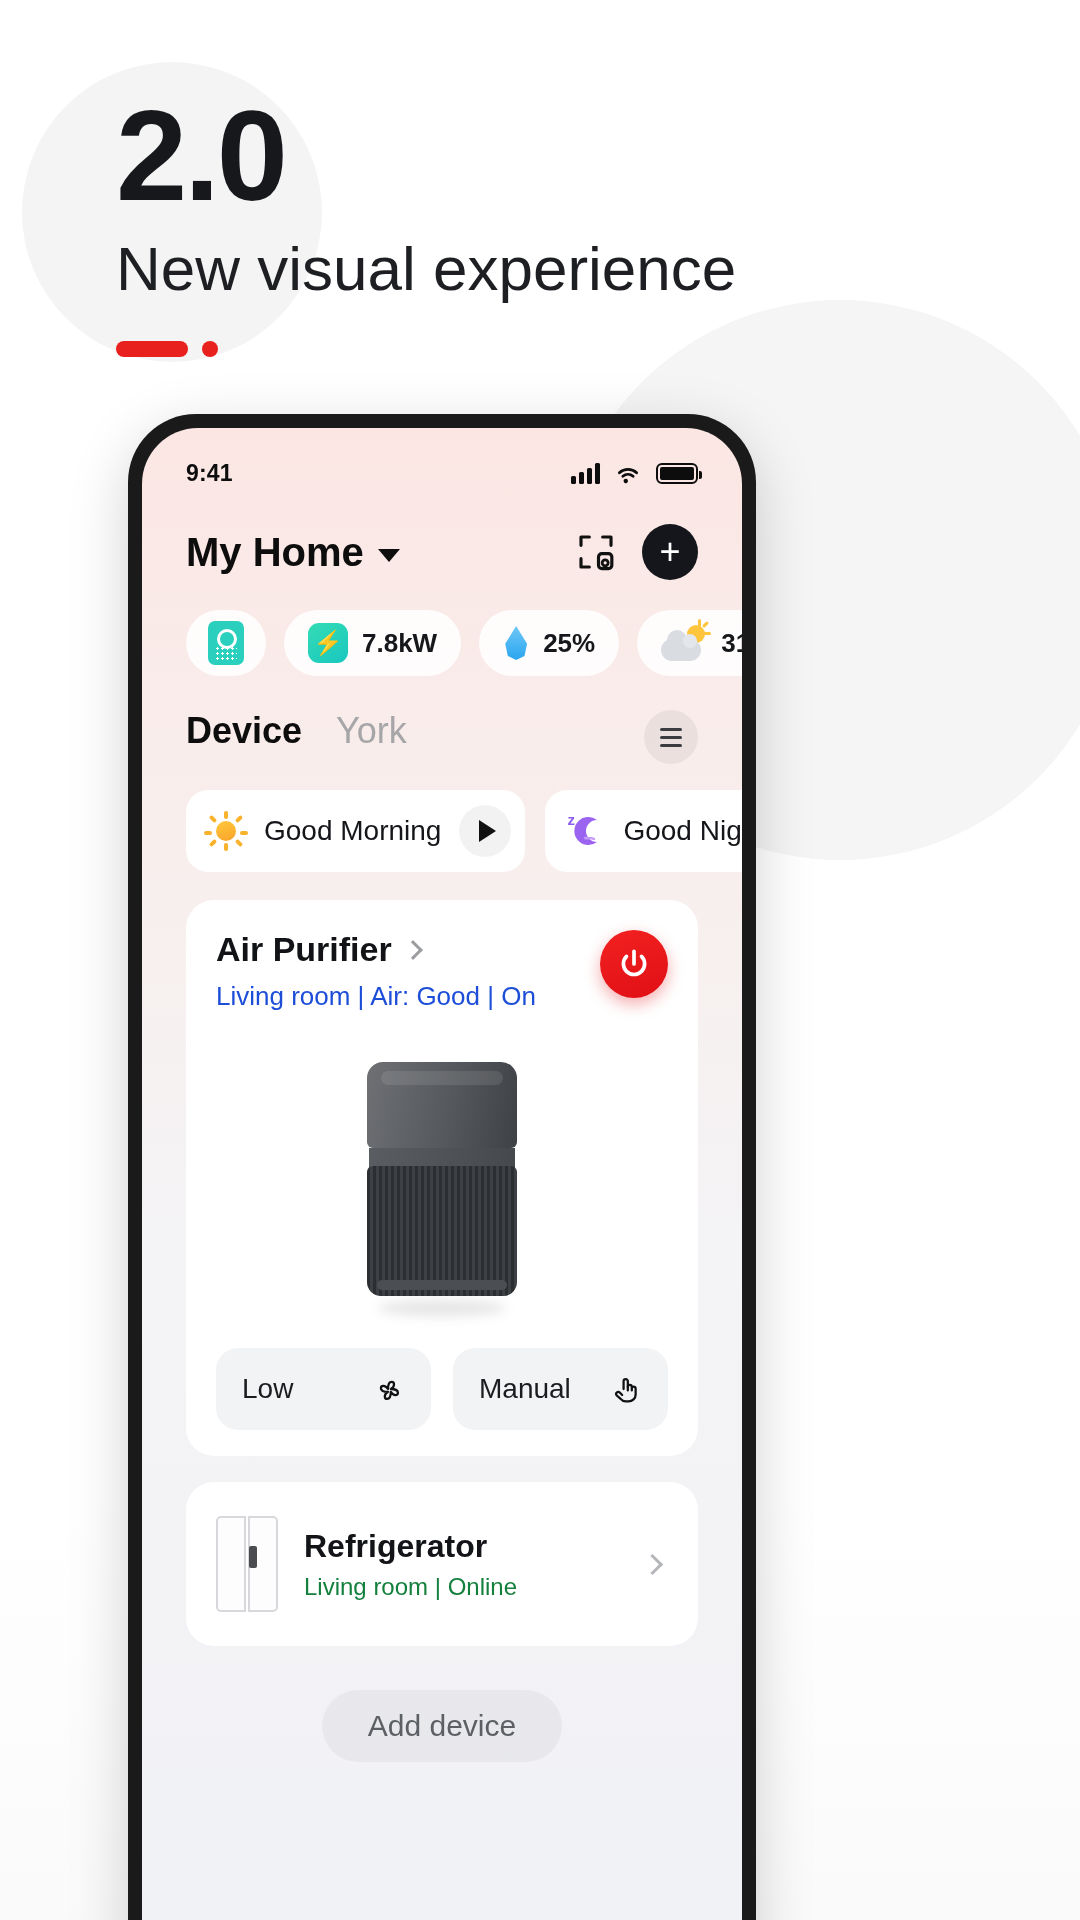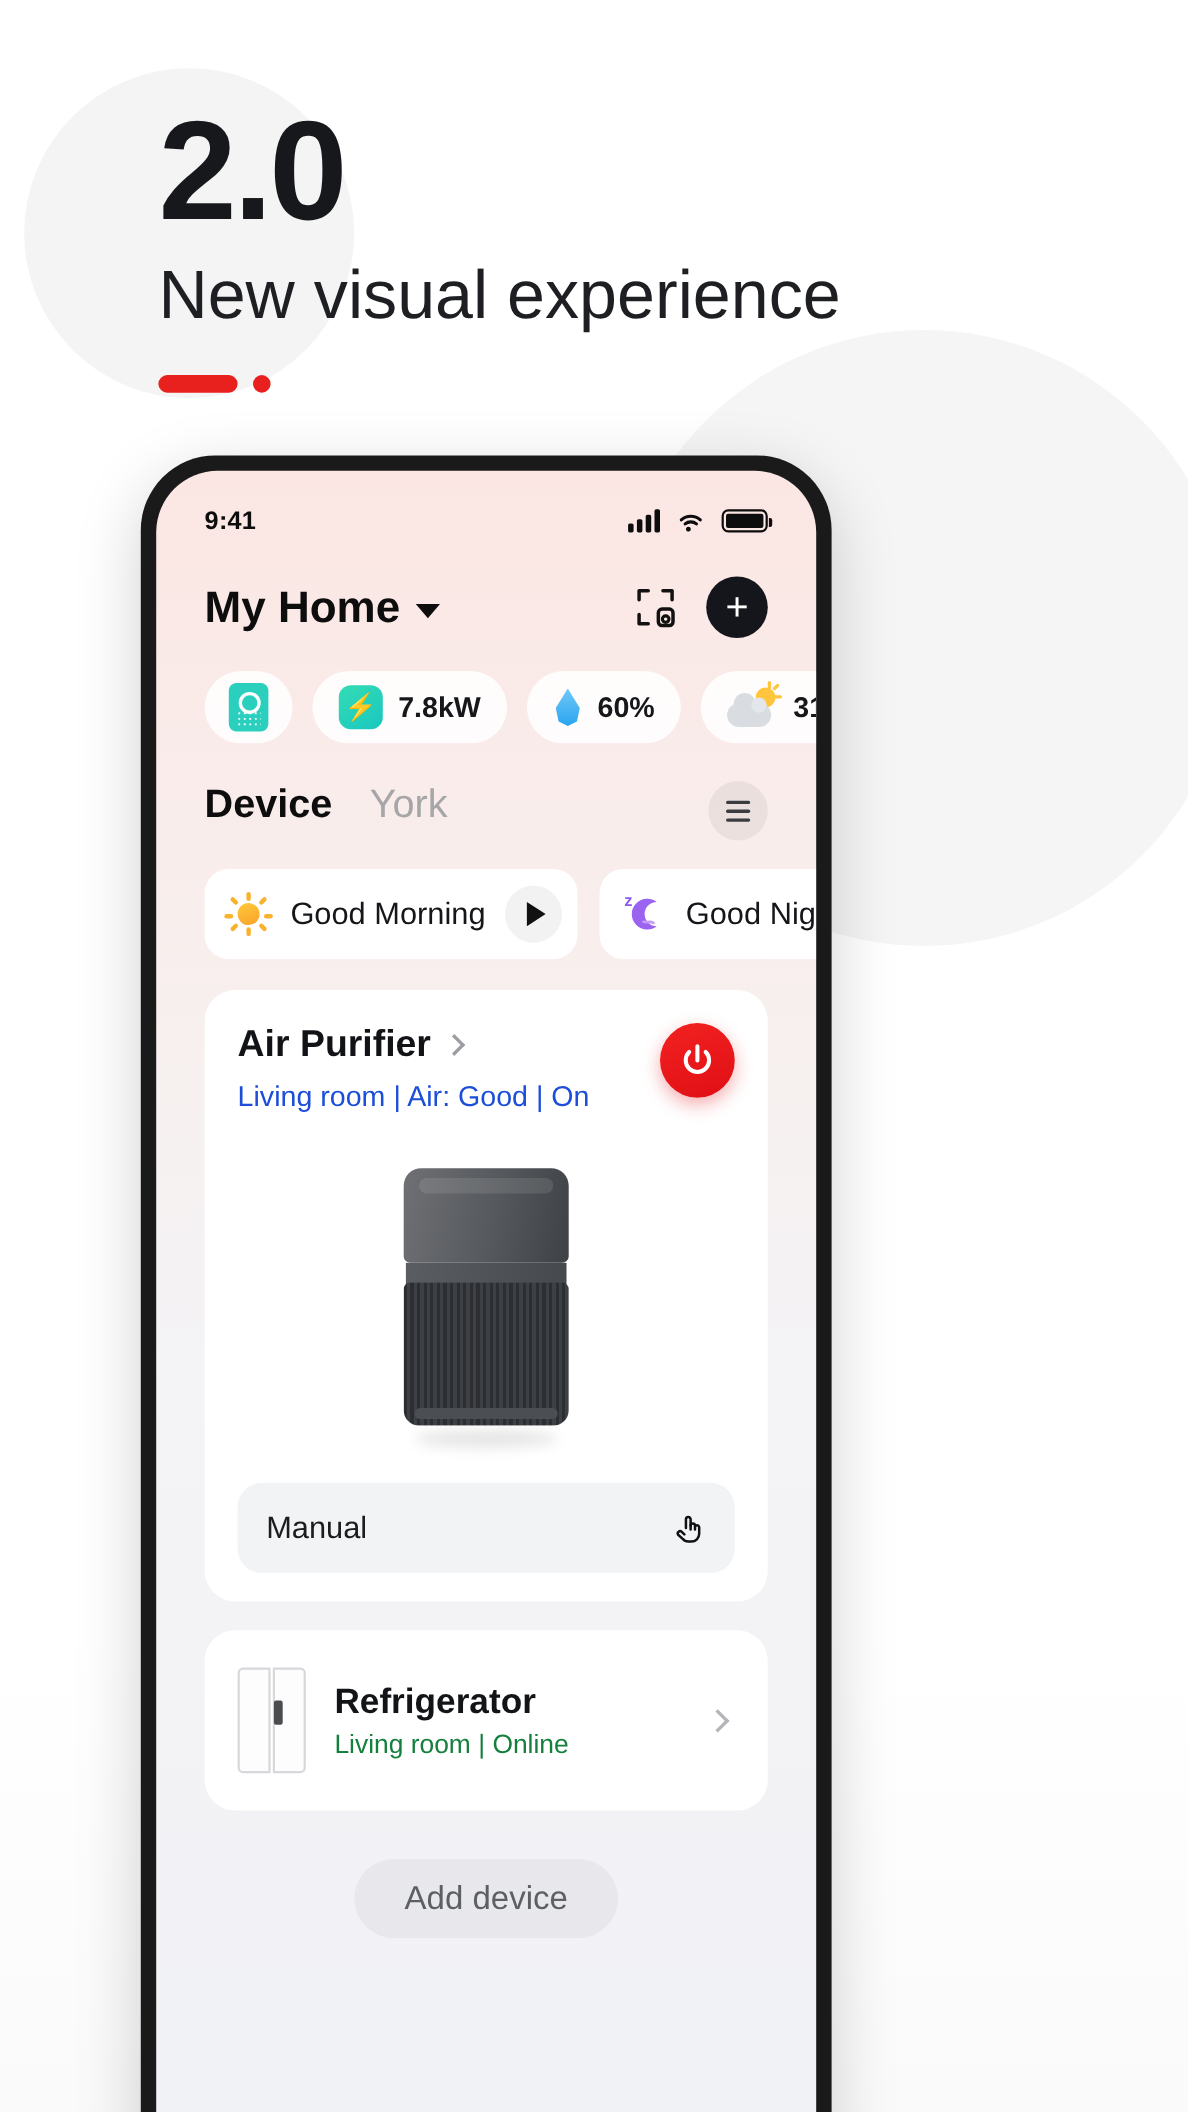--- a/index.html
+++ b/index.html
@@ -21,21 +21,21 @@
     position: absolute; left: 560px; top: 300px;
     width: 560px; height: 560px; border-radius: 50%;
     background: #f5f5f5;
   }
   .bg-bottom {
     position: absolute; left: 0; bottom: 0; width: 1080px; height: 420px;
     background: linear-gradient(180deg, #ffffff 0%, #fafafa 100%);
   }
 
   
-  .hero { position: absolute; left: 144px; top: 92px; width: 800px; }
+  .hero { position: absolute; left: 116px; top: 92px; width: 800px; }
   .hero-version {
     font-size: 128px; font-weight: 700; letter-spacing: -3px;
     color: #16181b; line-height: 1.0;
   }
   .hero-subtitle {
     margin-top: 16px;
     font-size: 62px; font-weight: 300; letter-spacing: 0px;
     color: #1d1f22; line-height: 1.05;
     white-space: nowrap;
   }
@@ -344,21 +344,21 @@
     <div class="chips">
       <div class="chip icon-only">
         <span class="ico-aq"></span>
       </div>
       <div class="chip">
         <span class="ico-bolt">⚡</span>
         <span>7.8kW</span>
       </div>
       <div class="chip">
         <span class="ico-drop"></span>
-        <span>60%</span>
+        <span>25%</span>
       </div>
       <div class="chip">
         <span class="ico-weather">
           <span class="sun"></span>
           <span class="ray" style="right:-4px;top:7px;width:8px;height:3px;"></span>
           <span class="ray" style="right:6px;top:-6px;width:3px;height:8px;"></span>
           <span class="ray" style="right:-2px;top:-2px;width:7px;height:3px;transform:rotate(-45deg);"></span>
           <span class="cloud"></span>
         </span>
         <span>31°C New York</span>
@@ -428,20 +428,26 @@
         <div class="purifier">
           <div class="top"></div>
           <div class="mid"></div>
           <div class="body"></div>
           <div class="shadow"></div>
         </div>
       </div>
 
       <div class="ctrl-row">
         <div class="ctrl">
+          <span class="t">Low</span>
+          <svg viewBox="0 0 24 24">
+            <path d="M12 12c0-3 .6-5 2.6-5s2.6 3-.6 5c3 0 5 .6 5 2.6s-3 2.6-5-.6c0 3-.6 5-2.6 5s-2.6-3 .6-5c-3 0-5-.6-5-2.6s3-2.6 5 .6z" fill="none" stroke="#111" stroke-width="1.6" stroke-linejoin="round"></path>
+          </svg>
+        </div>
+        <div class="ctrl">
           <span class="t">Manual</span>
           <svg viewBox="0 0 24 24">
             <path d="M11 12V6.5a1.5 1.5 0 0 1 3 0V13" fill="none" stroke="#111" stroke-width="1.6" stroke-linecap="round"></path>
             <path d="M14 10.5a1.4 1.4 0 0 1 2.8 0V13M16.8 11.4a1.4 1.4 0 0 1 2.7 0v4.4a5 5 0 0 1-5 5h-2a4.6 4.6 0 0 1-3.6-1.8L6 16.4a1.5 1.5 0 0 1 2.3-1.9l1.7 1.7" fill="none" stroke="#111" stroke-width="1.6" stroke-linecap="round" stroke-linejoin="round"></path>
           </svg>
         </div>
       </div>
     </div>
 
     <div class="row-card">

